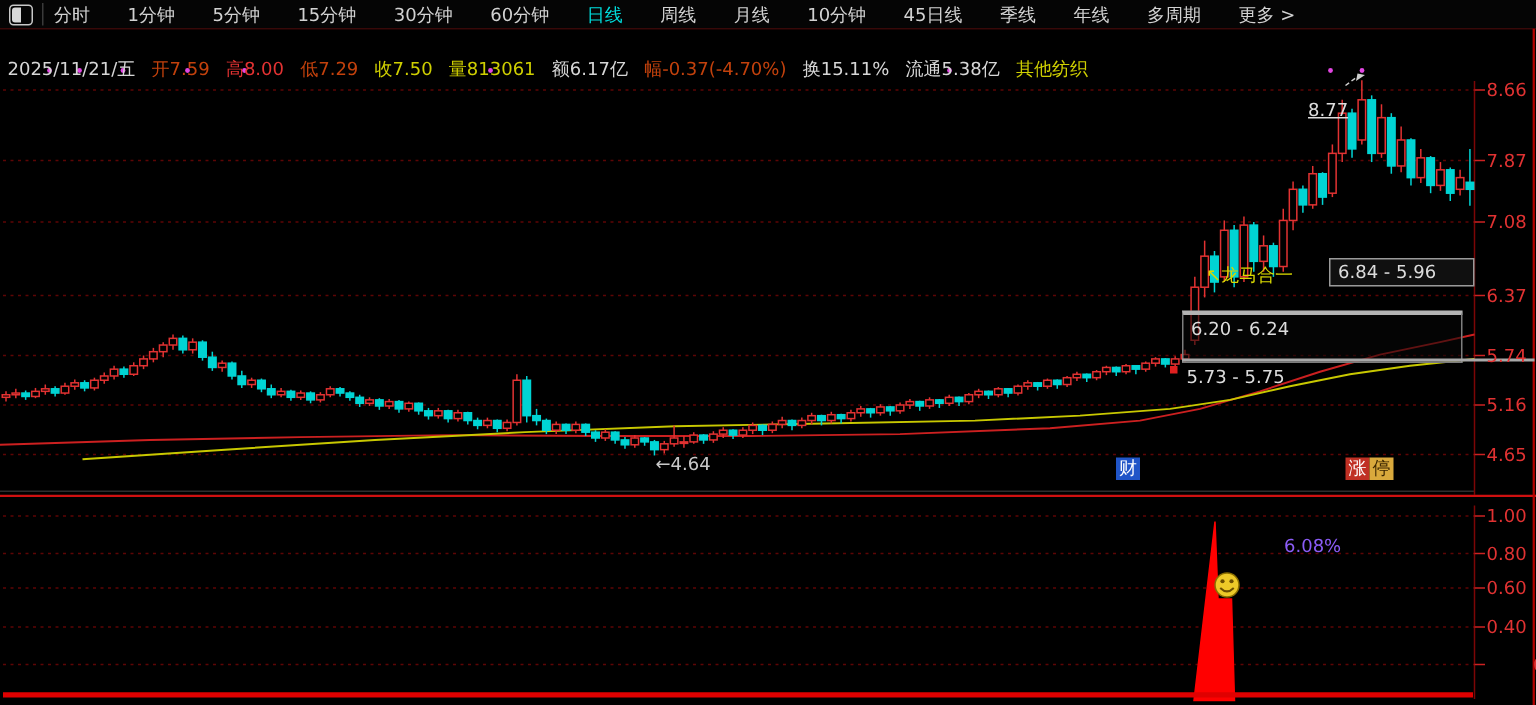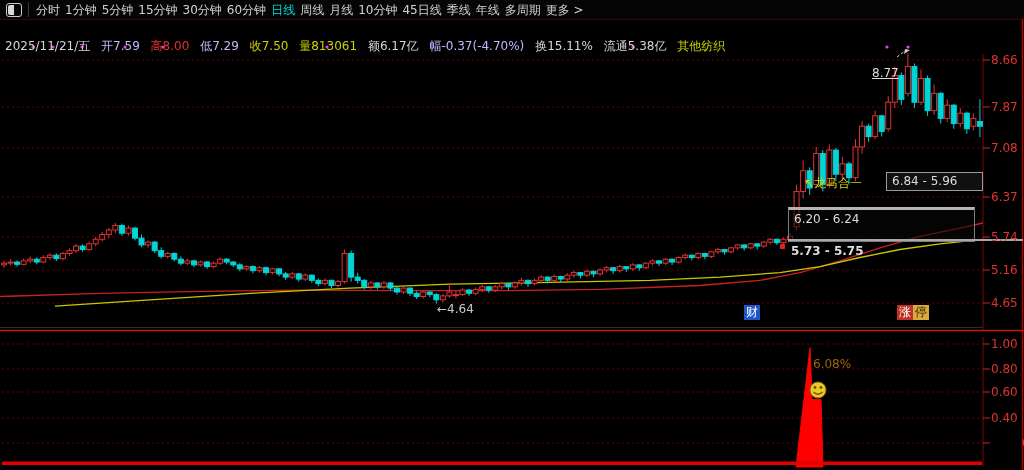--- a/index.html
+++ b/index.html
@@ -4,50 +4,50 @@
 <style>
   html,body{margin:0;padding:0;background:#000;}
   .app{position:relative;width:1024px;height:470px;background:#000;overflow:hidden;
        font-family:"DejaVu Sans",sans-serif;font-size:12px;}
   .t{position:absolute;white-space:nowrap;line-height:14px;}
   
   .menubar{position:absolute;left:0;top:0;width:1024px;height:19px;background:#050505;z-index:6;}
   .winicon{position:absolute;left:6px;top:3px;width:14px;height:12px;border:1px solid #c8c8c8;border-radius:3px;}
   .winicon i{position:absolute;left:1px;top:1px;width:6px;height:10px;background:#d8d8d8;border-radius:2px 0 0 2px;}
   .mdivider{position:absolute;left:28px;top:2px;width:1px;height:15px;background:#3a3a3a;}
-  .mlist{position:absolute;left:36px;top:2px;display:flex;gap:5px;}
+  .mlist{position:absolute;left:36px;top:2px;display:flex;gap:25px;}
   .mitem{color:#d2d2d2;cursor:default;}
   .mitem.active{color:#00dcdc;}
   .alist{position:absolute;right:8px;top:1px;display:flex;gap:5px;}
   .abtn{background:#3e2d2d;border:1px solid #5c4444;color:#eaeaea;padding:0 5px;height:15px;line-height:15px;}
   
   .row1{position:absolute;left:5px;top:21px;z-index:5;}
   .row1 span{margin-right:6px;}
   .row2{position:absolute;left:5px;top:38px;z-index:5;}
   .row2 span{margin-right:7px;}
-  .w{color:#d6d6d6;}.gy{color:#c2c2c2;}.r{color:#e23232;}.g{color:#c4b5fd;}.y{color:#cfcf00;}
+  .w{color:#d6d6d6;}.gy{color:#c2c2c2;}.r{color:#e23232;}.g{color:#c2410c;}.y{color:#cfcf00;}
   .circ{display:inline-block;width:11px;height:11px;border-radius:50%;vertical-align:-2px;
         background:radial-gradient(circle at 35% 30%,#9a9a9a,#2c2c2c);position:relative;}
   .circ:after{content:"";position:absolute;left:3px;top:3px;width:4px;height:4px;
         border-left:1px solid #ddd;border-bottom:1px solid #ddd;transform:rotate(-45deg);}
   svg{position:absolute;left:0;top:0;z-index:1;}
   
   .axis-label{position:absolute;left:991px;color:#e03232;z-index:4;}
   .price-peak{position:absolute;color:#dcdcdc;z-index:4;}
   .range-box{position:absolute;border:1px solid #9a9a9a;background:rgba(18,18,18,.88);
              color:#dcdcdc;padding:1px 0 0 5px;z-index:4;}
   .range-box-open{position:absolute;border:1px solid #7d7d7d;border-top:3px solid #b4b4b4;
              background:rgba(8,8,8,.55);color:#dcdcdc;padding:2px 0 0 5px;z-index:4;}
   .range-line{position:absolute;border-top:2px solid #a8a8a8;color:#dcdcdc;padding:3px 0 0 3px;z-index:4;}
   .range-mark{position:absolute;width:5px;height:5px;background:#e02020;z-index:4;}
   .low-label{position:absolute;color:#c8c8c8;z-index:4;}
   .indicator-note{position:absolute;color:#d8d800;z-index:4;}
   .badge{position:absolute;z-index:4;display:flex;}
   .badge span{padding:0 2px;height:15px;line-height:15px;}
-  .pct-label{position:absolute;color:#a16207;z-index:4;}
+  .pct-label{position:absolute;color:#8b5cf6;z-index:4;margin-left:43px;}
   .subheader{position:absolute;left:4px;top:333px;z-index:5;}
   .subheader span{margin-right:6px;}
 </style>
 </head>
 <body>
 
 <div class="app">
 
   <svg id="svg" width="1024" height="470">
       <line x1="2" y1="60" x2="983" y2="60" stroke="#5d0505" stroke-width="1" stroke-dasharray="2 3"></line>
@@ -437,21 +437,21 @@
     <span class="g">幅-0.37(-4.70%)</span>
     <span class="w">换15.11%</span>
     <span class="w">流通5.38亿</span>
     <span class="y">其他纺织</span>
   </div>
 
   <div id="main-annotations">
       <div class="price-peak" style="left: 872px; top: 66px; text-decoration: underline;">8.77</div>
       <div class="range-box" style="left: 886px; top: 172px; width: 90px; height: 16px;">6.84 - 5.96</div>
       <div class="range-box-open" style="left: 788px; top: 207px; width: 180px; height: 29px;">6.20 - 6.24</div>
-      <div class="range-line" style="left: 788px; top: 239px; width: 232px; font-weight: bold;">5.73 - 5.75</div>
+      <div class="range-line" style="left: 788px; top: 239px; width: 232px;">5.73 - 5.75</div>
       <div class="low-label" style="left: 437px; top: 302px;">←4.64</div>
       <div class="indicator-note" style="left: 804px; top: 175px;">↖龙马合一</div>
       <div class="range-mark" style="left: 780px; top: 244px;"></div>
       <div class="badge" style="left: 744px; top: 305px;">
         <span style="background: rgb(32, 85, 200); color: rgb(255, 255, 255);">财</span>
       </div>
       <div class="badge" style="left: 897px; top: 305px;">
         <span style="background: rgb(192, 48, 36); color: rgb(255, 255, 255);">涨</span>
         <span style="background: rgb(217, 169, 60); color: rgb(58, 37, 0);">停</span>
       </div>

